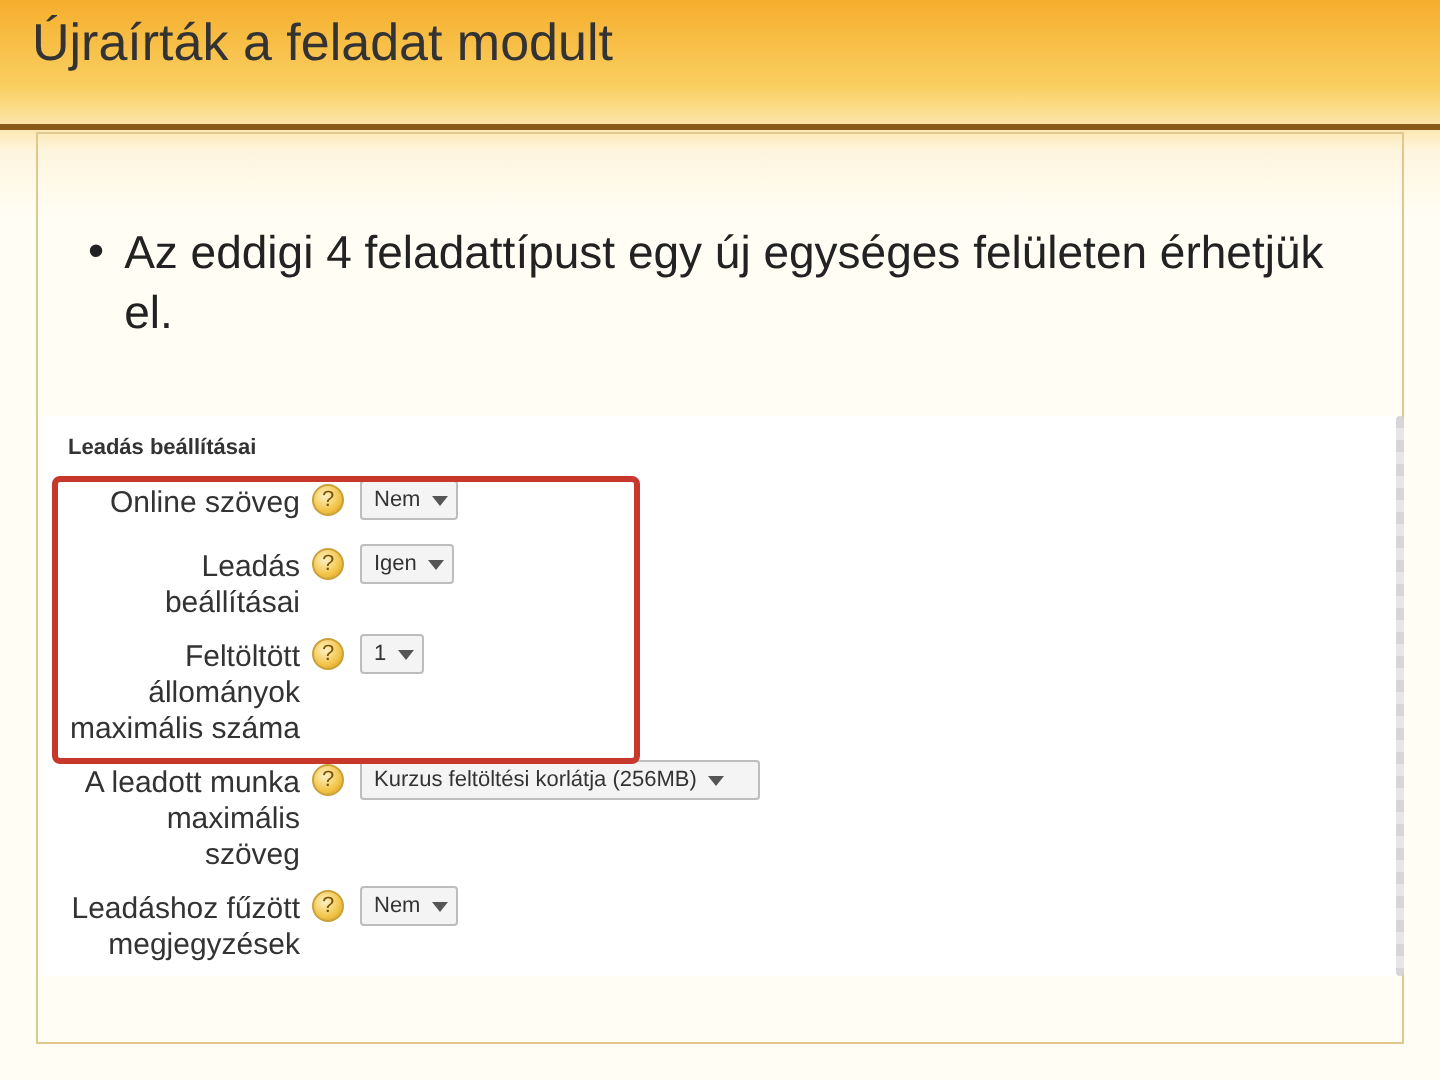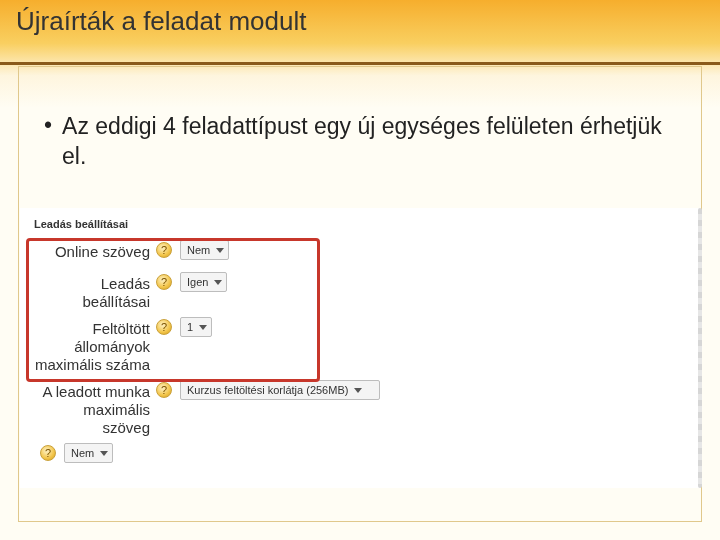--- a/index.html
+++ b/index.html
@@ -162,20 +162,21 @@
     <div class="row">
       <div class="row-label">A leadott munka maximális szöveg</div>
       <div class="help">?</div>
       <div class="select wide">
         <span>Kurzus feltöltési korlátja (256MB)</span>
         <span class="tri"></span>
       </div>
     </div>
 
     <div class="row">
+      <div class="row-label">Leadáshoz fűzött megjegyzések</div>
       <div class="help">?</div>
       <div class="select">
         <span>Nem</span>
         <span class="tri"></span>
       </div>
     </div>
 
   </div>
 </div>
 

